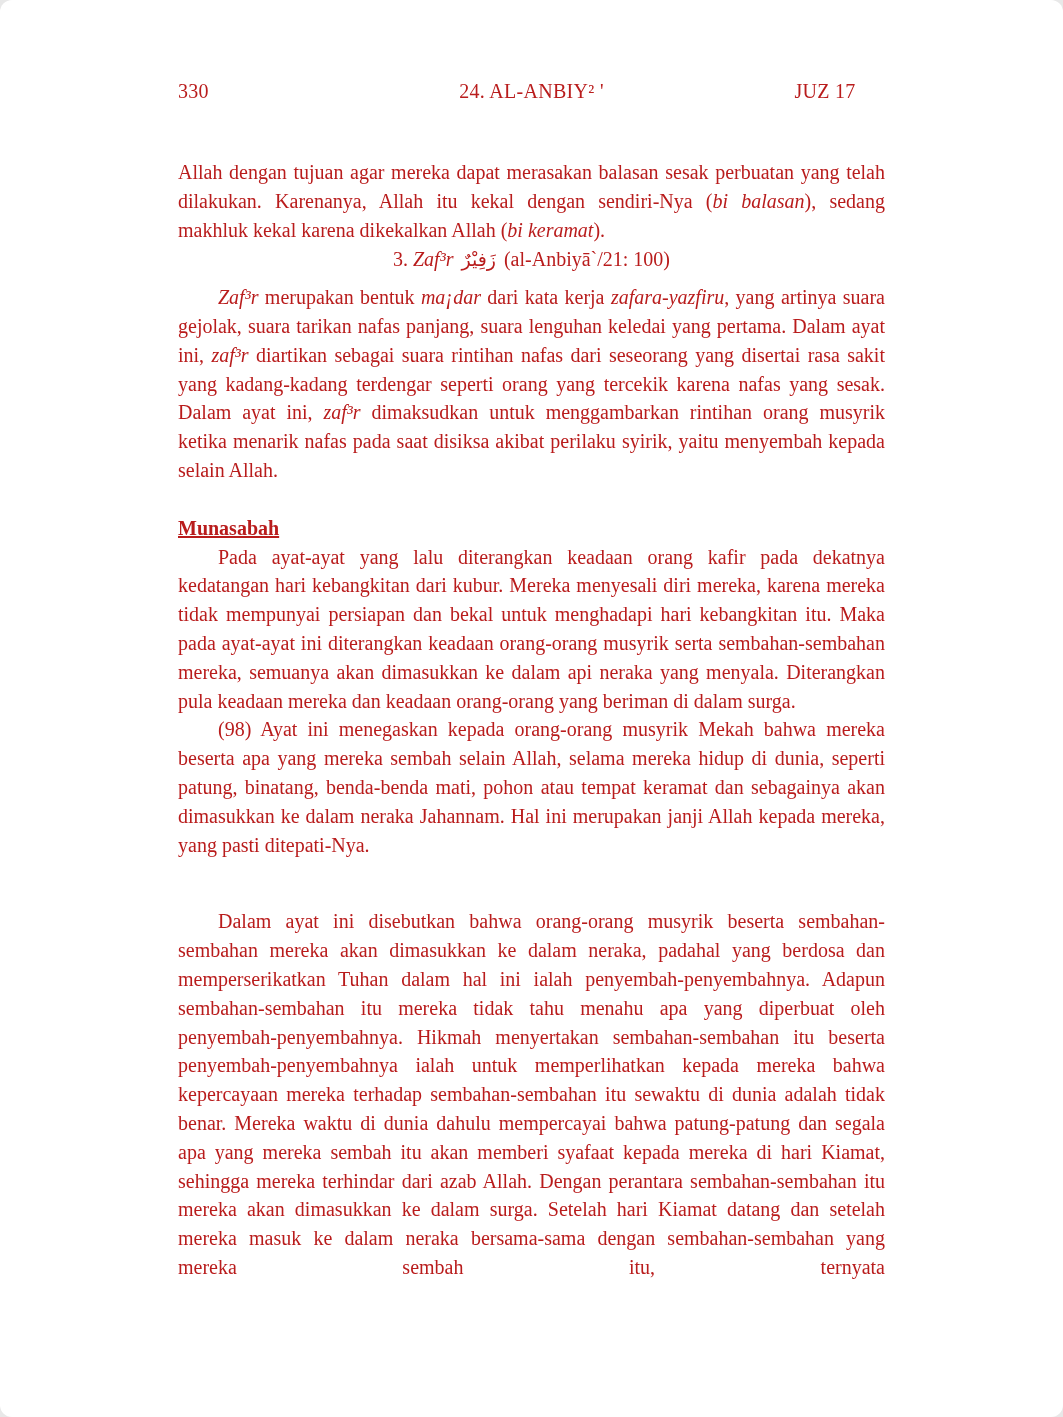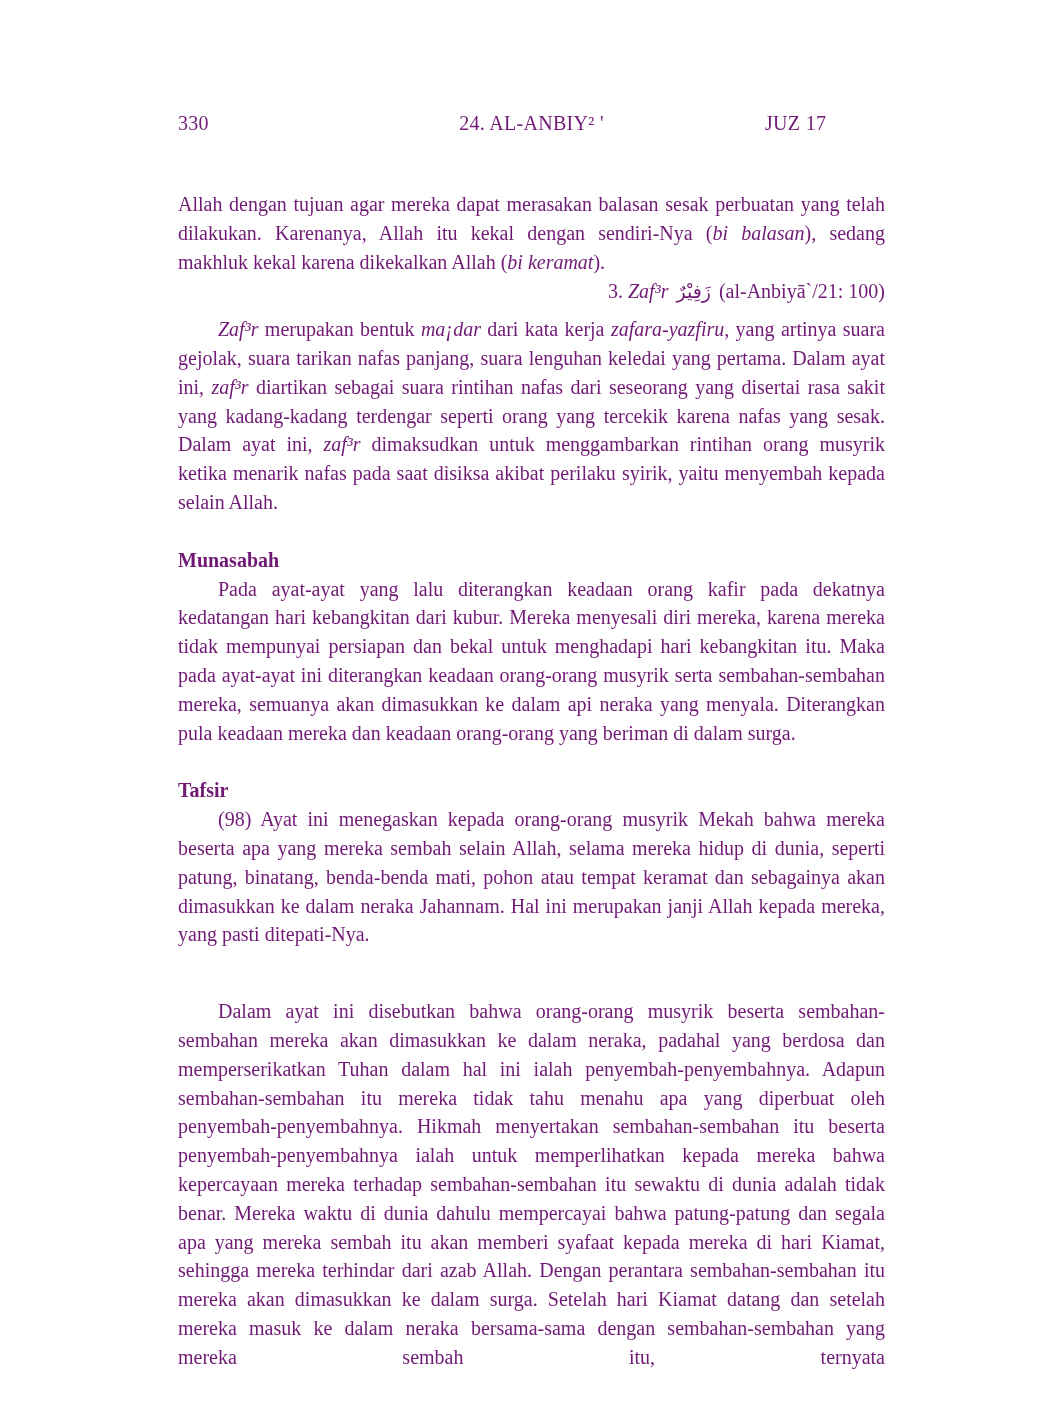--- a/index.html
+++ b/index.html
@@ -9,51 +9,52 @@
   }
   .page {
     position: relative;
     width: 1063px;
     height: 1417px;
     margin: 0 auto;
     background: #ffffff;
     box-sizing: border-box;
     padding: 78px 178px 0 178px;
     font-family: "Liberation Serif", "DejaVu Serif", serif;
-    color: #701a75;
+    color: #b91c1c;
     overflow: hidden;
+    border-radius: 12px;
   }
   .page-header {
     display: flex;
     align-items: baseline;
     font-size: 20px;
     line-height: 26px;
     margin-bottom: 54px;
     letter-spacing: 0.3px;
   }
   .hdr-left  { width: 120px; text-align: left; }
   .hdr-center{ flex: 1; text-align: center; }
-  .hdr-right { width: 120px; text-align: left; margin-top: 32px; }
+  .hdr-right { width: 120px; text-align: center; }
 
   .body-text {
     font-size: 20px;
     line-height: 28.8px;
     text-align: justify;
   }
   .body-text p, .body-text h2 {
     margin: 0;
     padding: 0;
     font-size: 20px;
     line-height: 28.8px;
     font-weight: normal;
   }
   .block.indent { text-indent: 40px; }
-  .block.space-before { margin-top: 29px; }
+  .block.space-before { margin-top: 29px; text-decoration: underline; }
   .block.heading { font-weight: bold; text-align: left; }
-  .block.verse { margin: 1px 0 9px 0; text-align: right; }
+  .block.verse { margin: 1px 0 9px 0; text-align: center; }
   .block.justify-last { text-align-last: justify; margin-top: 48px; }
   .italic { font-style: italic; }
   .bold { font-weight: bold; }
   .arabic {
     font-family: "DejaVu Sans", sans-serif;
     font-size: 19px;
     line-height: 1;
     direction: rtl;
     unicode-bidi: embed;
     padding: 0 3px;
@@ -68,17 +69,16 @@
     <span class="hdr-center">24. AL-ANBIY² '</span>
     <span class="hdr-right">JUZ 17</span>
   </header>
 
   <main class="body-text">
       <p class="block paragraph"><span>Allah dengan tujuan agar mereka dapat merasakan balasan sesak perbuatan yang telah dilakukan. Karenanya, Allah itu kekal dengan sendiri-Nya (</span><span class="italic">bi balasan</span><span>), sedang makhluk kekal karena dikekalkan Allah (</span><span class="italic">bi keramat</span><span>).</span></p>
       <p class="block verse"><span>3. </span><span class="italic">Zaf³r </span><span class="arabic" lang="ar" dir="rtl">زَفِيْرٌ</span><span> (al-Anbiyā`/21: 100)</span></p>
       <p class="block paragraph indent"><span class="italic">Zaf³r</span><span> merupakan bentuk </span><span class="italic">ma¡dar</span><span> dari kata kerja </span><span class="italic">zafara-yazfiru</span><span>, yang artinya suara gejolak, suara tarikan nafas panjang, suara lenguhan keledai yang pertama. Dalam ayat ini, </span><span class="italic">zaf³r</span><span> diartikan sebagai suara rintihan nafas dari seseorang yang disertai rasa sakit yang kadang-kadang terdengar seperti orang yang tercekik karena nafas yang sesak. Dalam ayat ini, </span><span class="italic">zaf³r</span><span> dimaksudkan untuk menggambarkan rintihan orang musyrik ketika menarik nafas pada saat disiksa akibat perilaku syirik, yaitu menyembah kepada selain Allah.</span></p>
       <h2 class="block heading space-before"><span class="bold">Munasabah</span></h2>
       <p class="block paragraph indent"><span>Pada ayat-ayat yang lalu diterangkan keadaan orang kafir pada dekatnya kedatangan hari kebangkitan dari kubur. Mereka menyesali diri mereka, karena mereka tidak mempunyai persiapan dan bekal untuk menghadapi hari kebangkitan itu. Maka pada ayat-ayat ini diterangkan keadaan orang-orang musyrik serta sembahan-sembahan mereka, semuanya akan dimasukkan ke dalam api neraka yang menyala. Diterangkan pula keadaan mereka dan keadaan orang-orang yang beriman di dalam surga.</span></p>
-      <h2 class="block heading space-before"><span class="bold">Tafsir</span></h2>
       <p class="block paragraph indent"><span>(98) Ayat ini menegaskan kepada orang-orang musyrik Mekah bahwa mereka beserta apa yang mereka sembah selain Allah, selama mereka hidup di dunia, seperti patung, binatang, benda-benda mati, pohon atau tempat keramat dan sebagainya akan dimasukkan ke dalam neraka Jahannam. Hal ini merupakan janji Allah kepada mereka, yang pasti ditepati-Nya.</span></p>
       <p class="block paragraph indent justify-last"><span>Dalam ayat ini disebutkan bahwa orang-orang musyrik beserta sembahan-sembahan mereka akan dimasukkan ke dalam neraka, padahal yang berdosa dan memperserikatkan Tuhan dalam hal ini ialah penyembah-penyembahnya. Adapun sembahan-sembahan itu mereka tidak tahu menahu apa yang diperbuat oleh penyembah-penyembahnya. Hikmah menyertakan sembahan-sembahan itu beserta penyembah-penyembahnya ialah untuk memperlihatkan kepada mereka bahwa kepercayaan mereka terhadap sembahan-sembahan itu sewaktu di dunia adalah tidak benar. Mereka waktu di dunia dahulu mempercayai bahwa patung-patung dan segala apa yang mereka sembah itu akan memberi syafaat kepada mereka di hari Kiamat, sehingga mereka terhindar dari azab Allah. Dengan perantara sembahan-sembahan itu mereka akan dimasukkan ke dalam surga. Setelah hari Kiamat datang dan setelah mereka masuk ke dalam neraka bersama-sama dengan sembahan-sembahan yang mereka sembah itu, ternyata</span></p>
     </main>
 </div>
 
 </body></html>

